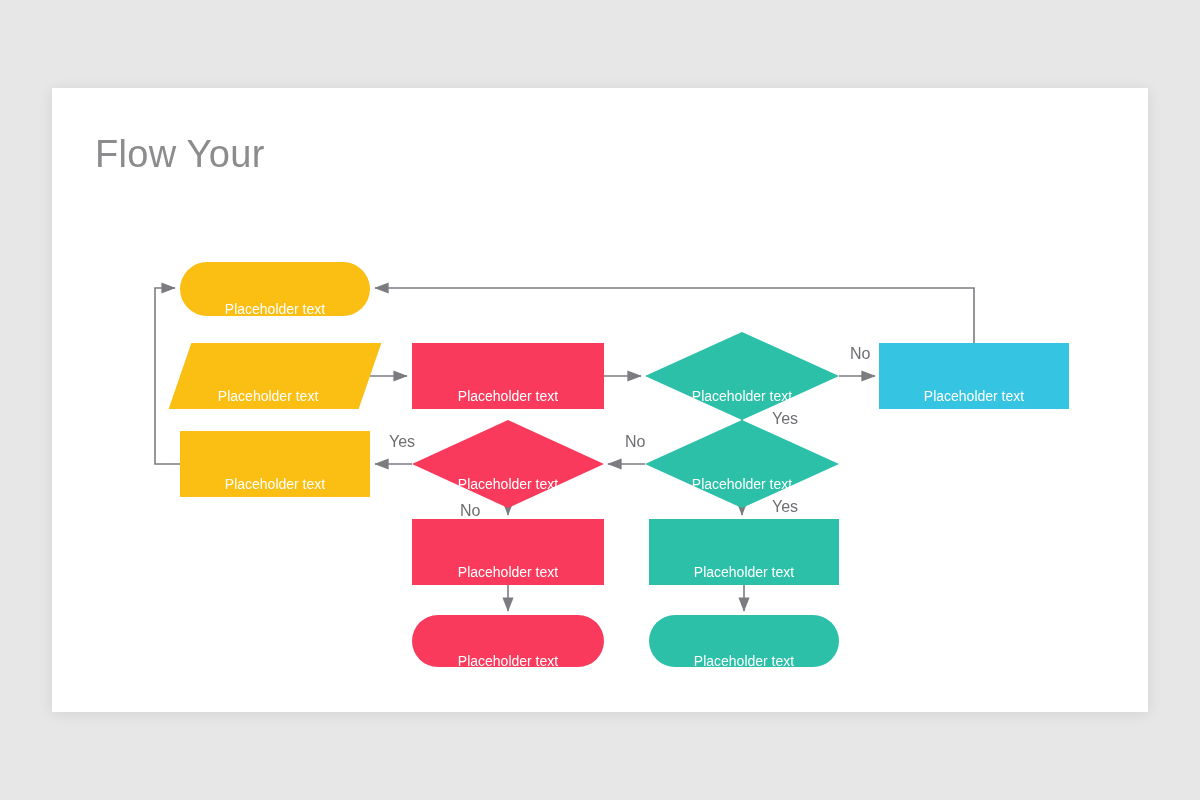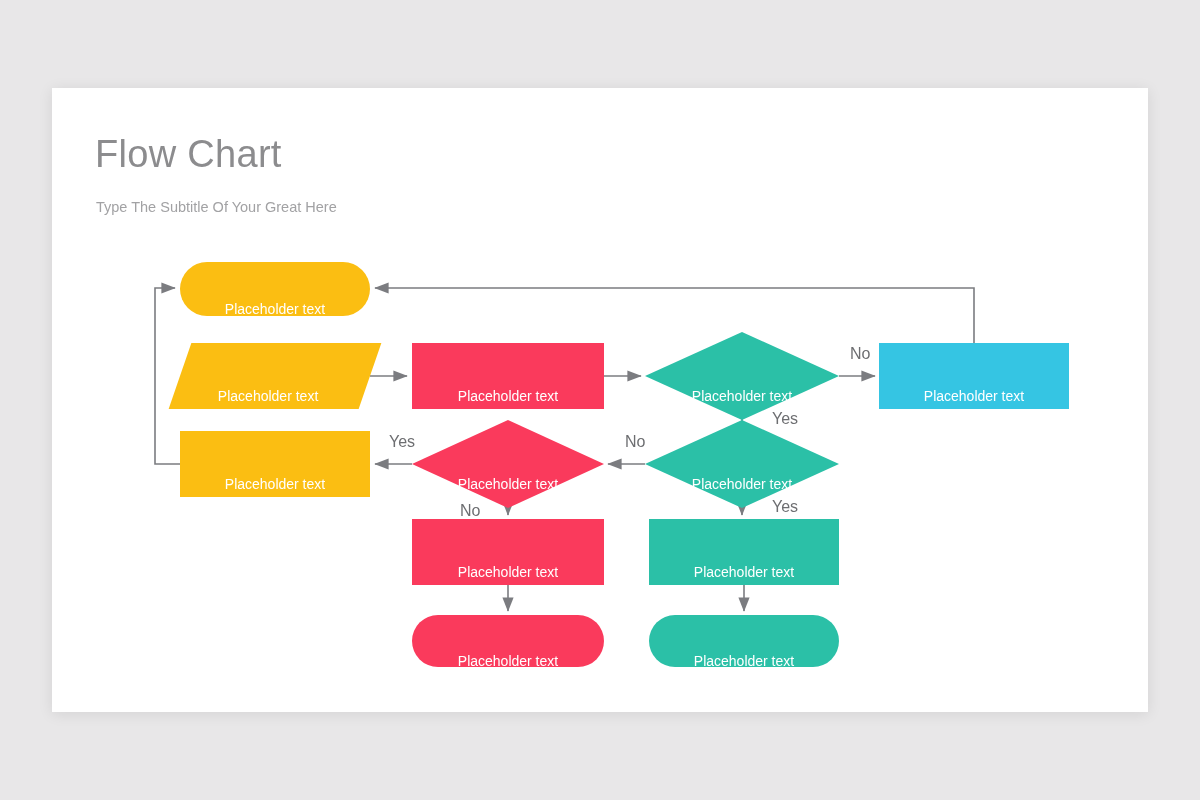--- a/index.html
+++ b/index.html
@@ -96,22 +96,21 @@
     width: 1096px;
     height: 624px;
     overflow: visible;
   }
 </style>
 </head>
 <body>
 
 <div id="slide-card">
 
-  <div id="page-title">Flow Chart</div>
-  <div id="page-subtitle">Type The Subtitle Of Your Great Here</div>
+  <div id="page-title">Flow Your</div>
 
   <div id="diagram">
     <svg class="connectors" viewBox="0 0 1096 624">
       <defs>
         <marker id="arrowhead" markerWidth="9" markerHeight="7" refX="8.5" refY="3.5" orient="auto">
           <polygon points="0 0, 9 3.5, 0 7" fill="#7b7c80"></polygon>
         </marker>
       </defs>
       <g stroke="#7b7c80" stroke-width="1.6" fill="none">
 

